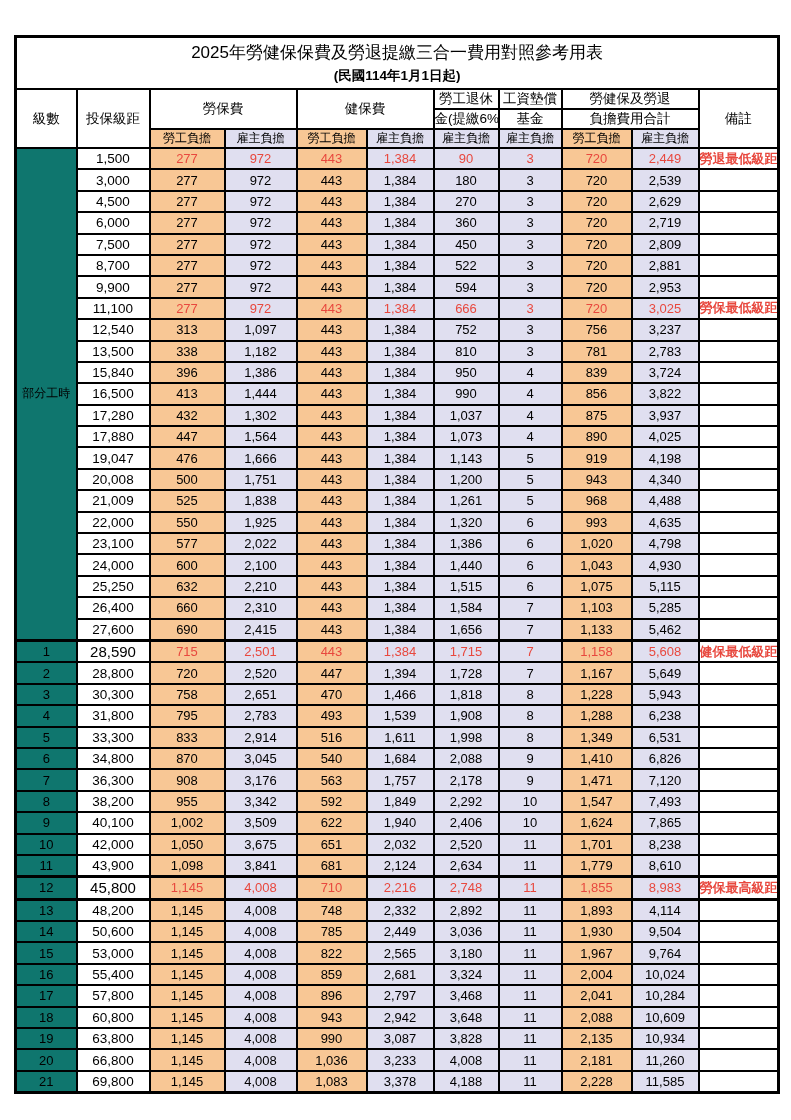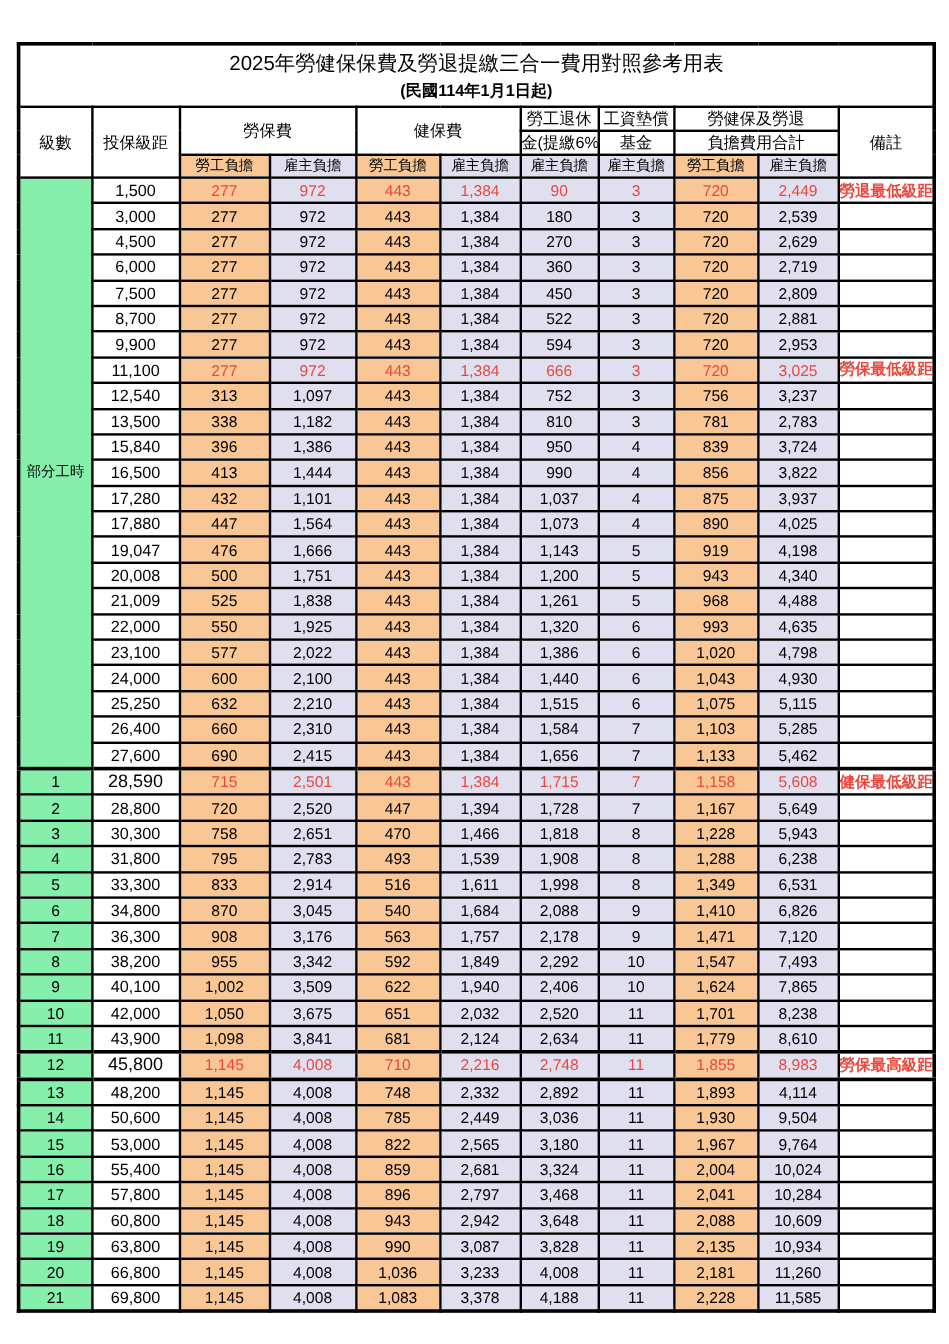--- a/index.html
+++ b/index.html
@@ -10,21 +10,21 @@
   .title-cell{height:50px;background:#fff;}
   .t1{font-size:17px;font-weight:normal;line-height:26px;}
   .t2{font-size:13.5px;font-weight:bold;line-height:20px;}
   thead th{font-weight:normal;background:#fff;font-size:13.5px;}
   tr.h1 th,tr.h2 th{height:18px;line-height:18px;}
   tr.h3 th{height:17px;line-height:17px;font-size:12px;}
   th.emp,td.emp{background:var(--emp,#F8C795);}
   th.er,td.er{background:var(--er,#E0DFF0);}
   tbody td{height:19.4px;font-size:13px;}
   td.c-bracket{font-size:13.5px;}
-  td.c-level{font-size:13px;background:#86efac;}
+  td.c-level{font-size:13px;background:#0f766e;}
   td.group-cell{font-size:12px;letter-spacing:0;}
   td.c-remark{font-size:13px;font-weight:bold;color:var(--red,#E8483E);background:#fff;}
   tr.red-row td.c-num{color:var(--red,#E8483E);}
   tbody tr:nth-child(24) td{border-top-width:3px;}
   tbody tr:nth-child(35) td{border-top-width:3px;border-bottom-width:3px;}
   tbody tr:nth-child(24) td.c-bracket,
   tbody tr:nth-child(35) td.c-bracket{font-size:15px;}
 </style>
 </head>
 <body>
@@ -219,21 +219,21 @@
           <td class="c-num er">1,384</td>
           <td class="c-num er">990</td>
           <td class="c-num er">4</td>
           <td class="c-num emp">856</td>
           <td class="c-num er">3,822</td>
           <td class="c-remark"></td>
         </tr>
         <tr>
           <td class="c-bracket">17,280</td>
           <td class="c-num emp">432</td>
-          <td class="c-num er">1,101</td>
+          <td class="c-num er">1,302</td>
           <td class="c-num emp">443</td>
           <td class="c-num er">1,384</td>
           <td class="c-num er">1,037</td>
           <td class="c-num er">4</td>
           <td class="c-num emp">875</td>
           <td class="c-num er">3,937</td>
           <td class="c-remark"></td>
         </tr>
         <tr>
           <td class="c-bracket">17,880</td>

